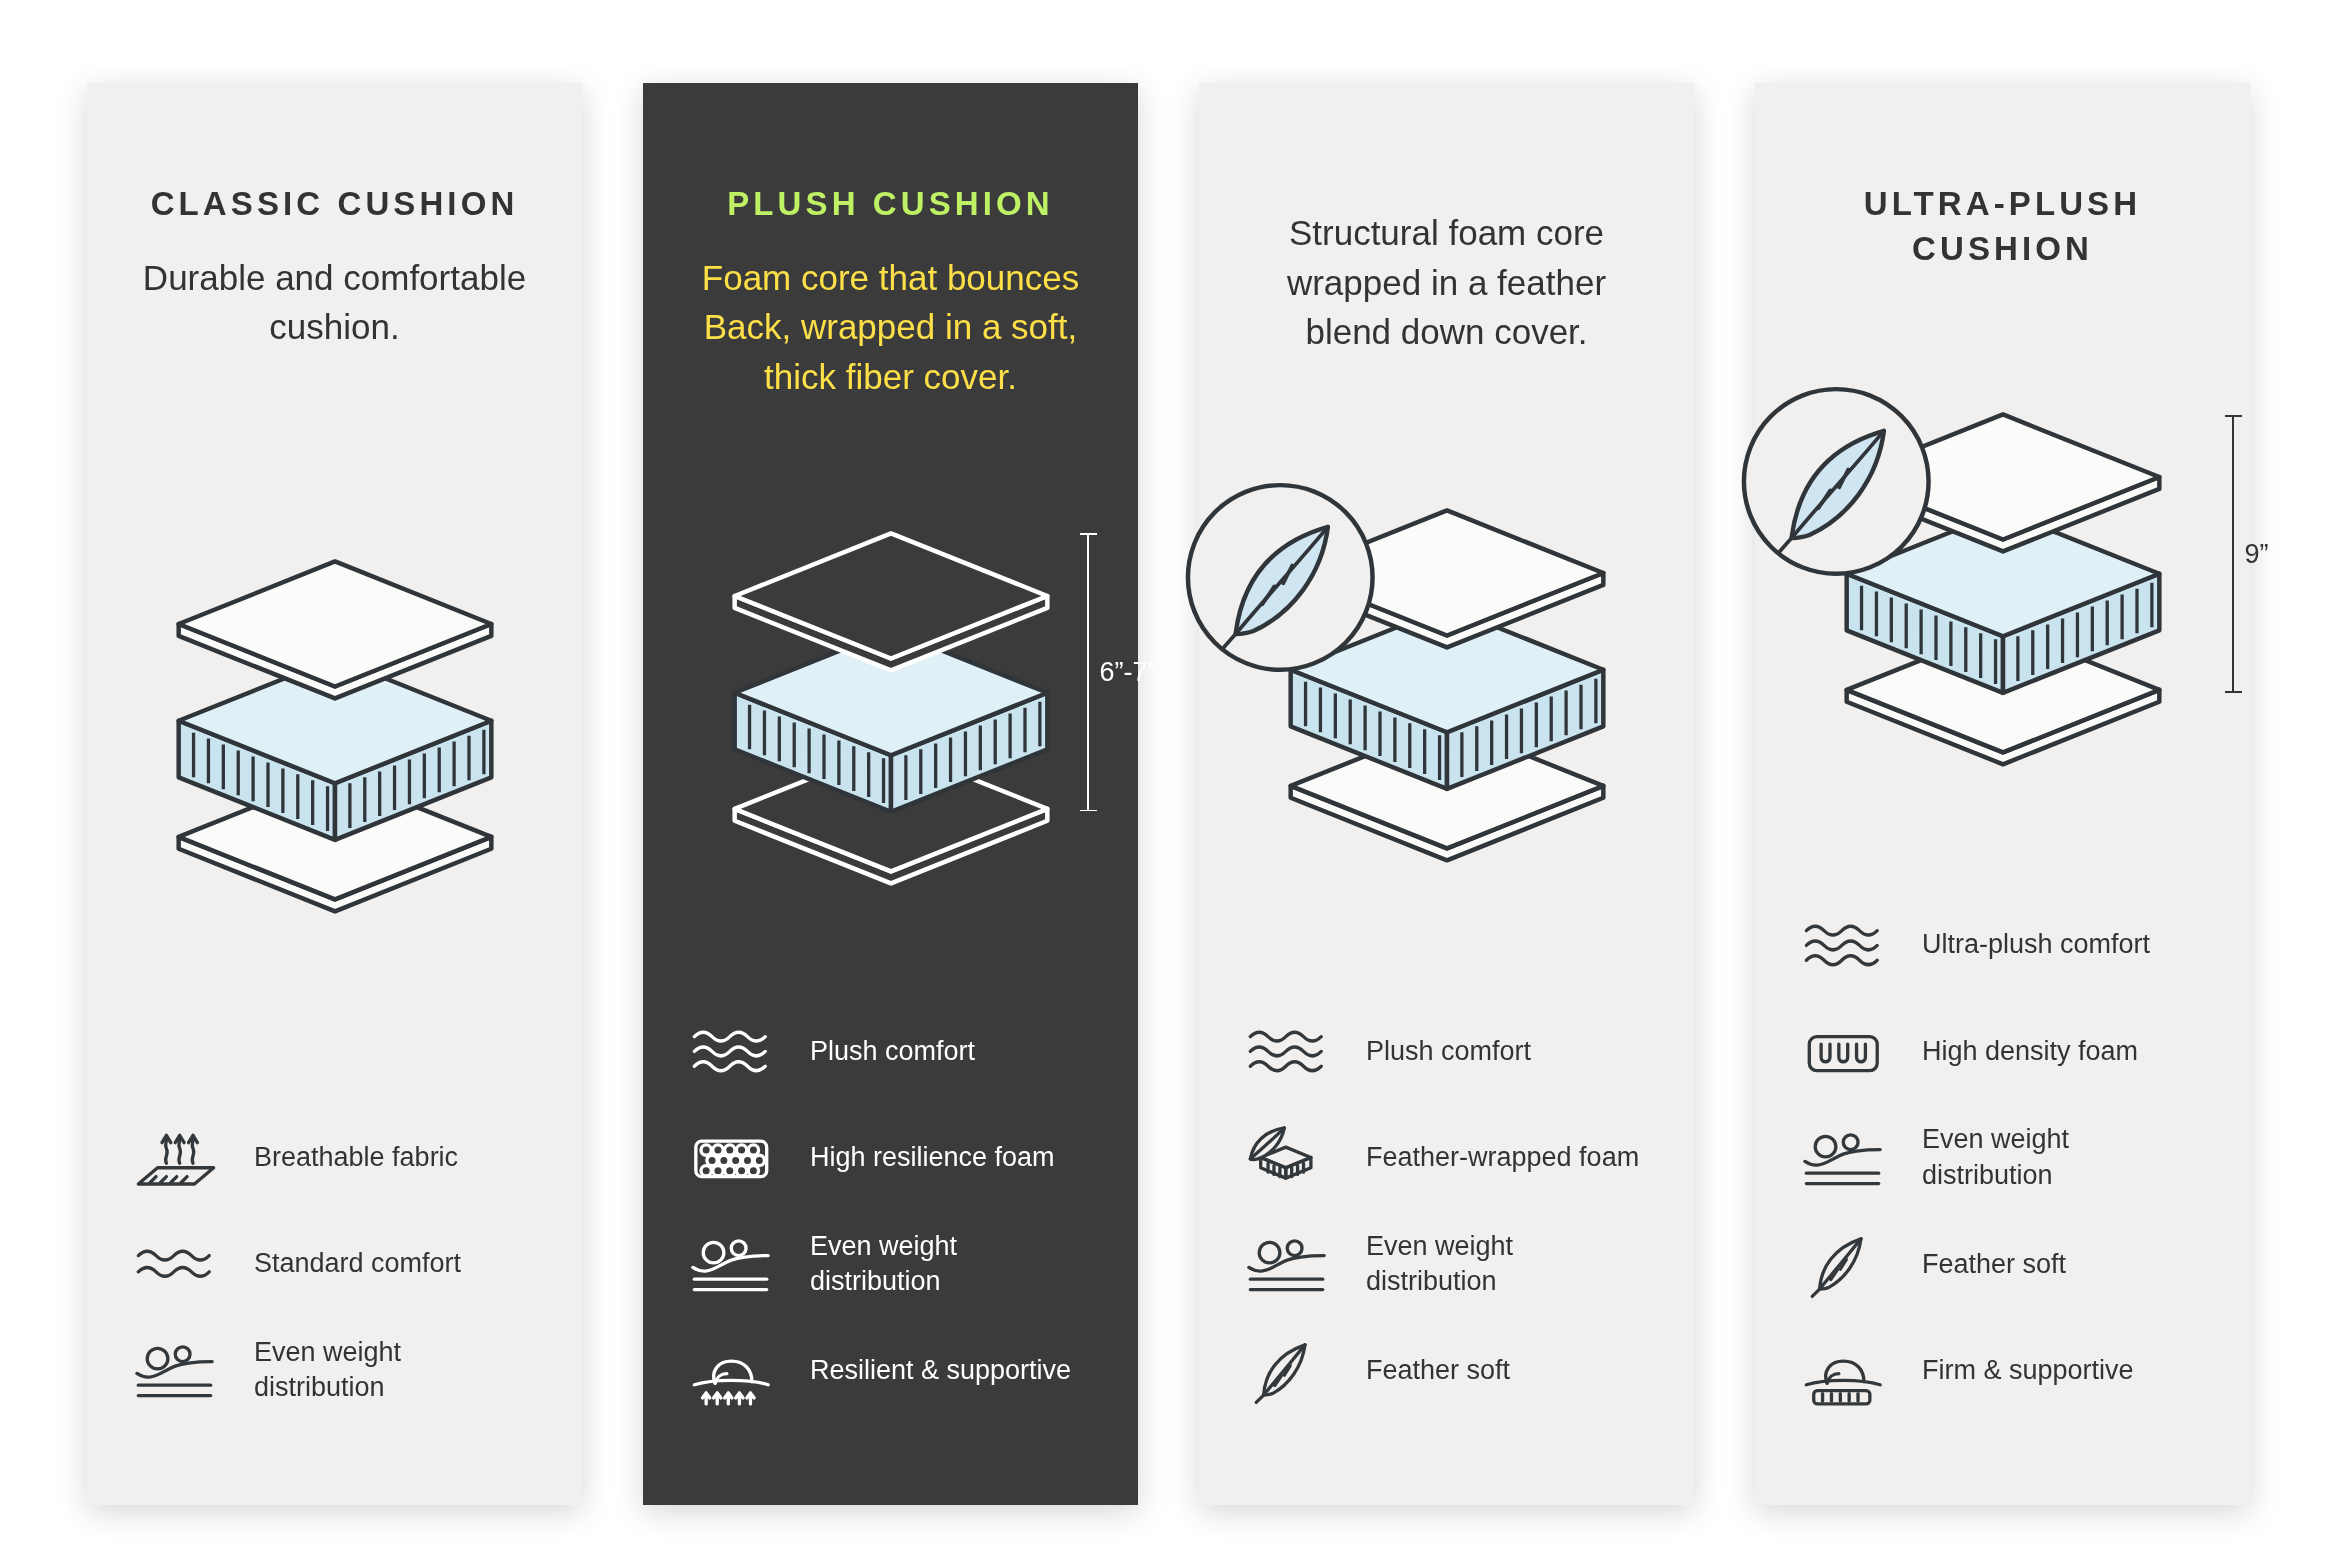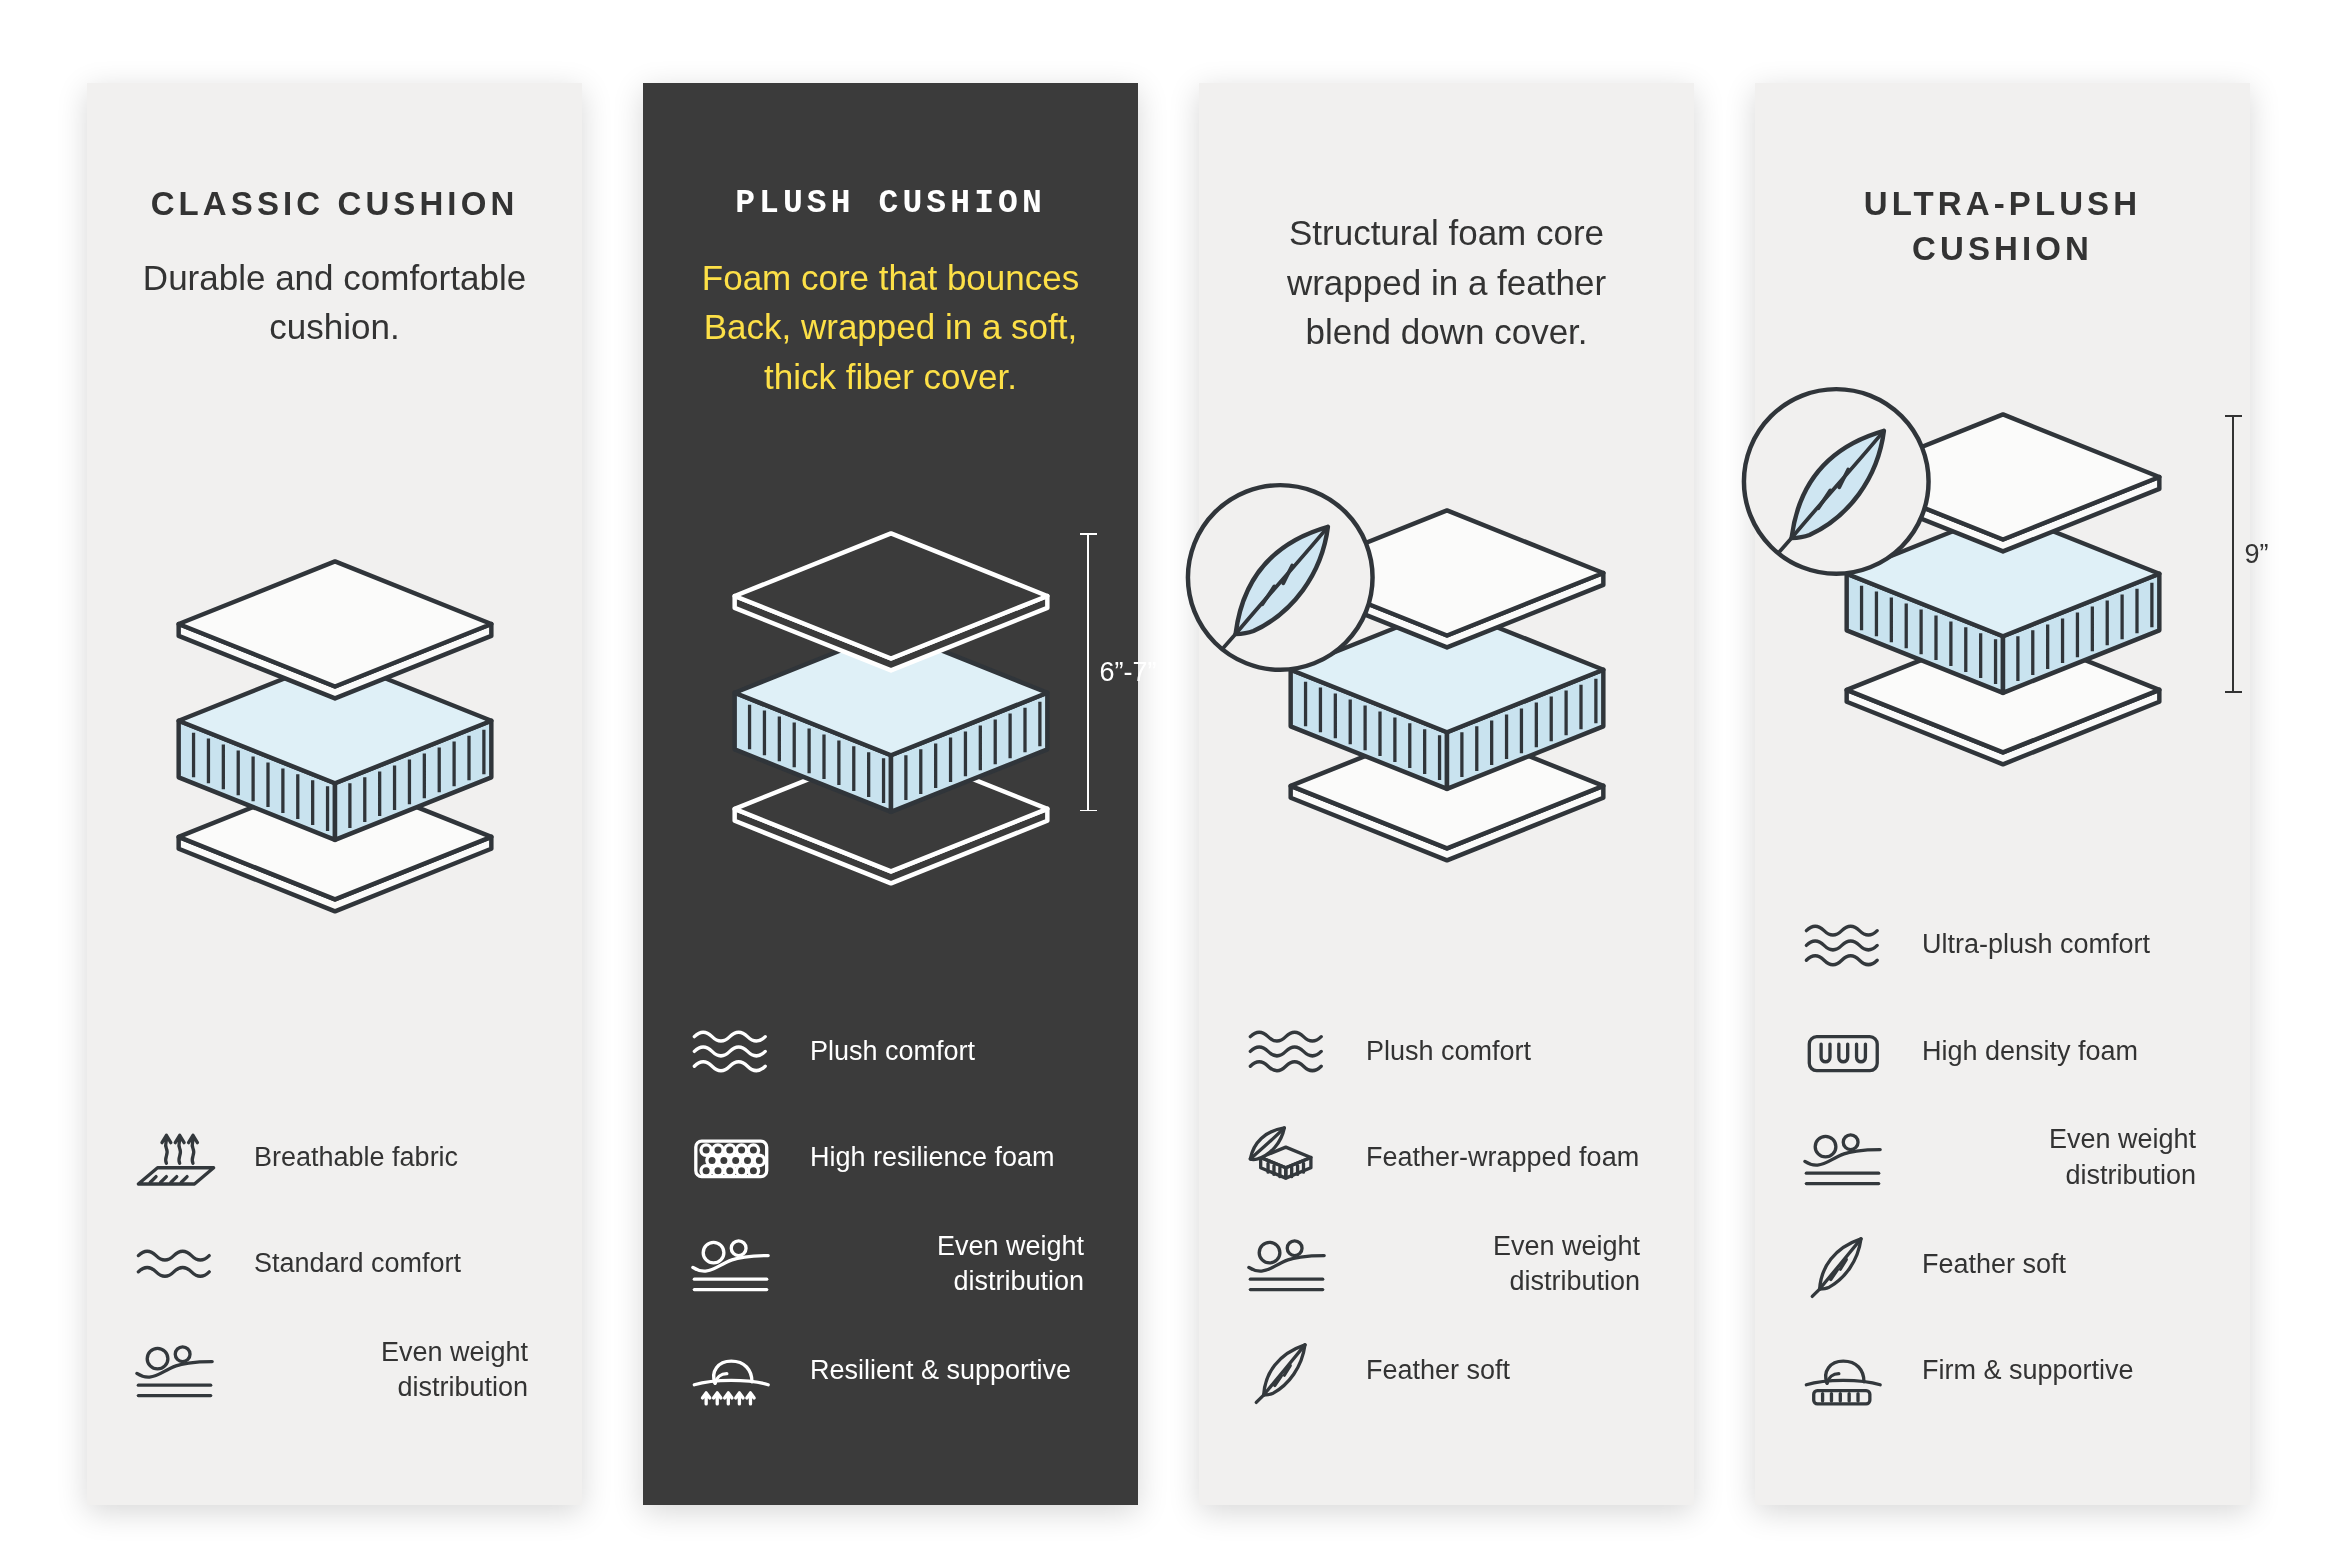--- a/index.html
+++ b/index.html
@@ -20,21 +20,21 @@
     box-shadow:0 7px 29px rgba(0,0,0,0.16);
     display:flex; flex-direction:column;
     padding:99px 41px 99px 41px;
   }
   .card--dark { background:#3b3b3b; color:#ffffff; }
 
   .card-title {
     font-size:33px; font-weight:bold; letter-spacing:4.1px;
     text-align:center; line-height:1.35; color:#333333;
   }
-  .card--dark .card-title { color:#ffffff;font-family:Liberation Mono, monospace; }
+  .card--dark .card-title { color:#bef264; }
 
   .card-desc {
     margin-top:26px; font-size:35px; line-height:1.42;
     text-align:center; color:#333333;
   }
   .card--dark .card-desc { color:#fde047; }
 
   .diagram { margin:auto 0; padding:35px 0 11.7px 0; }
   .diagram-wrap { position:relative; width:402px; margin:0 auto; }
   svg.cushion { display:block; width:402px; height:auto; overflow:visible; }
@@ -61,21 +61,21 @@
   }
   .measure-line::before { top:0; }
   .measure-line::after { bottom:0; }
   .measure-label { font-size:27px; white-space:nowrap; }
 
   
   .features { display:flex; flex-direction:column; gap:36px; margin-top:17.5px; }
   .feature { display:flex; align-items:center; gap:30px; }
   .feature-icon { flex:0 0 96px; width:96px; display:flex; justify-content:center; }
   .feature-icon svg { display:block; width:96px; height:auto; overflow:visible; }
-  .feature-label { font-size:27px; line-height:1.32; max-width:274px; color:#333333;text-align:right; }
+  .feature-label { font-size:27px; line-height:1.32; max-width:274px; color:#333333; }
   .card--dark .feature-label { color:#ffffff; }
 
   .ic { fill:none; stroke:#33383c; stroke-width:4.5; stroke-linecap:round; stroke-linejoin:round; }
   .ic-bgfill { fill:#f1f0ef; stroke:#33383c; stroke-width:4.5; stroke-linejoin:round; }
   .card--dark .ic { stroke:#ffffff; }
 </style>
 </head>
 <body>
 
 <div class="canvas">

